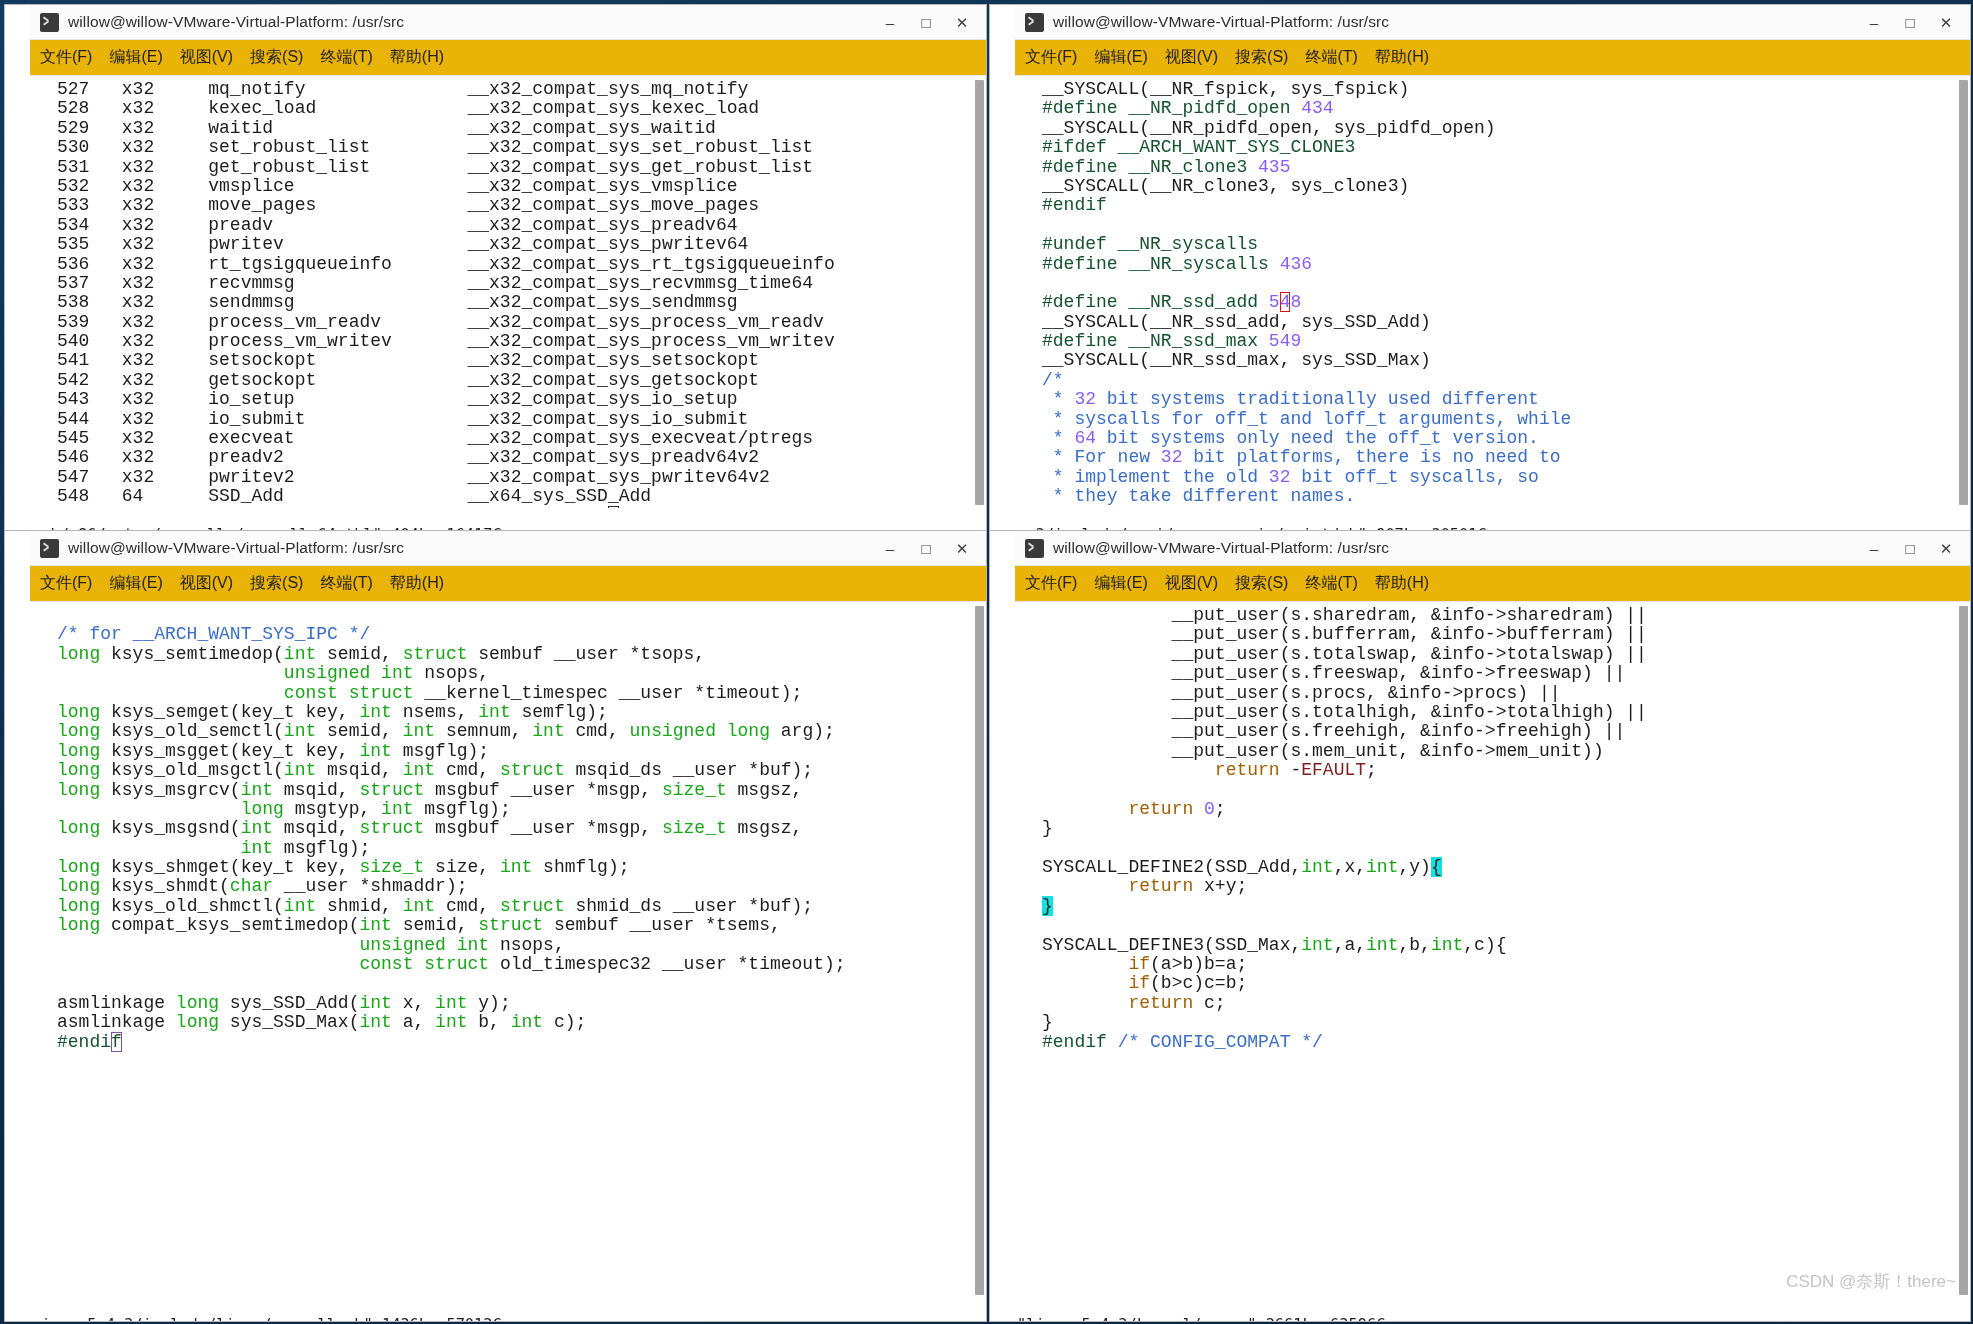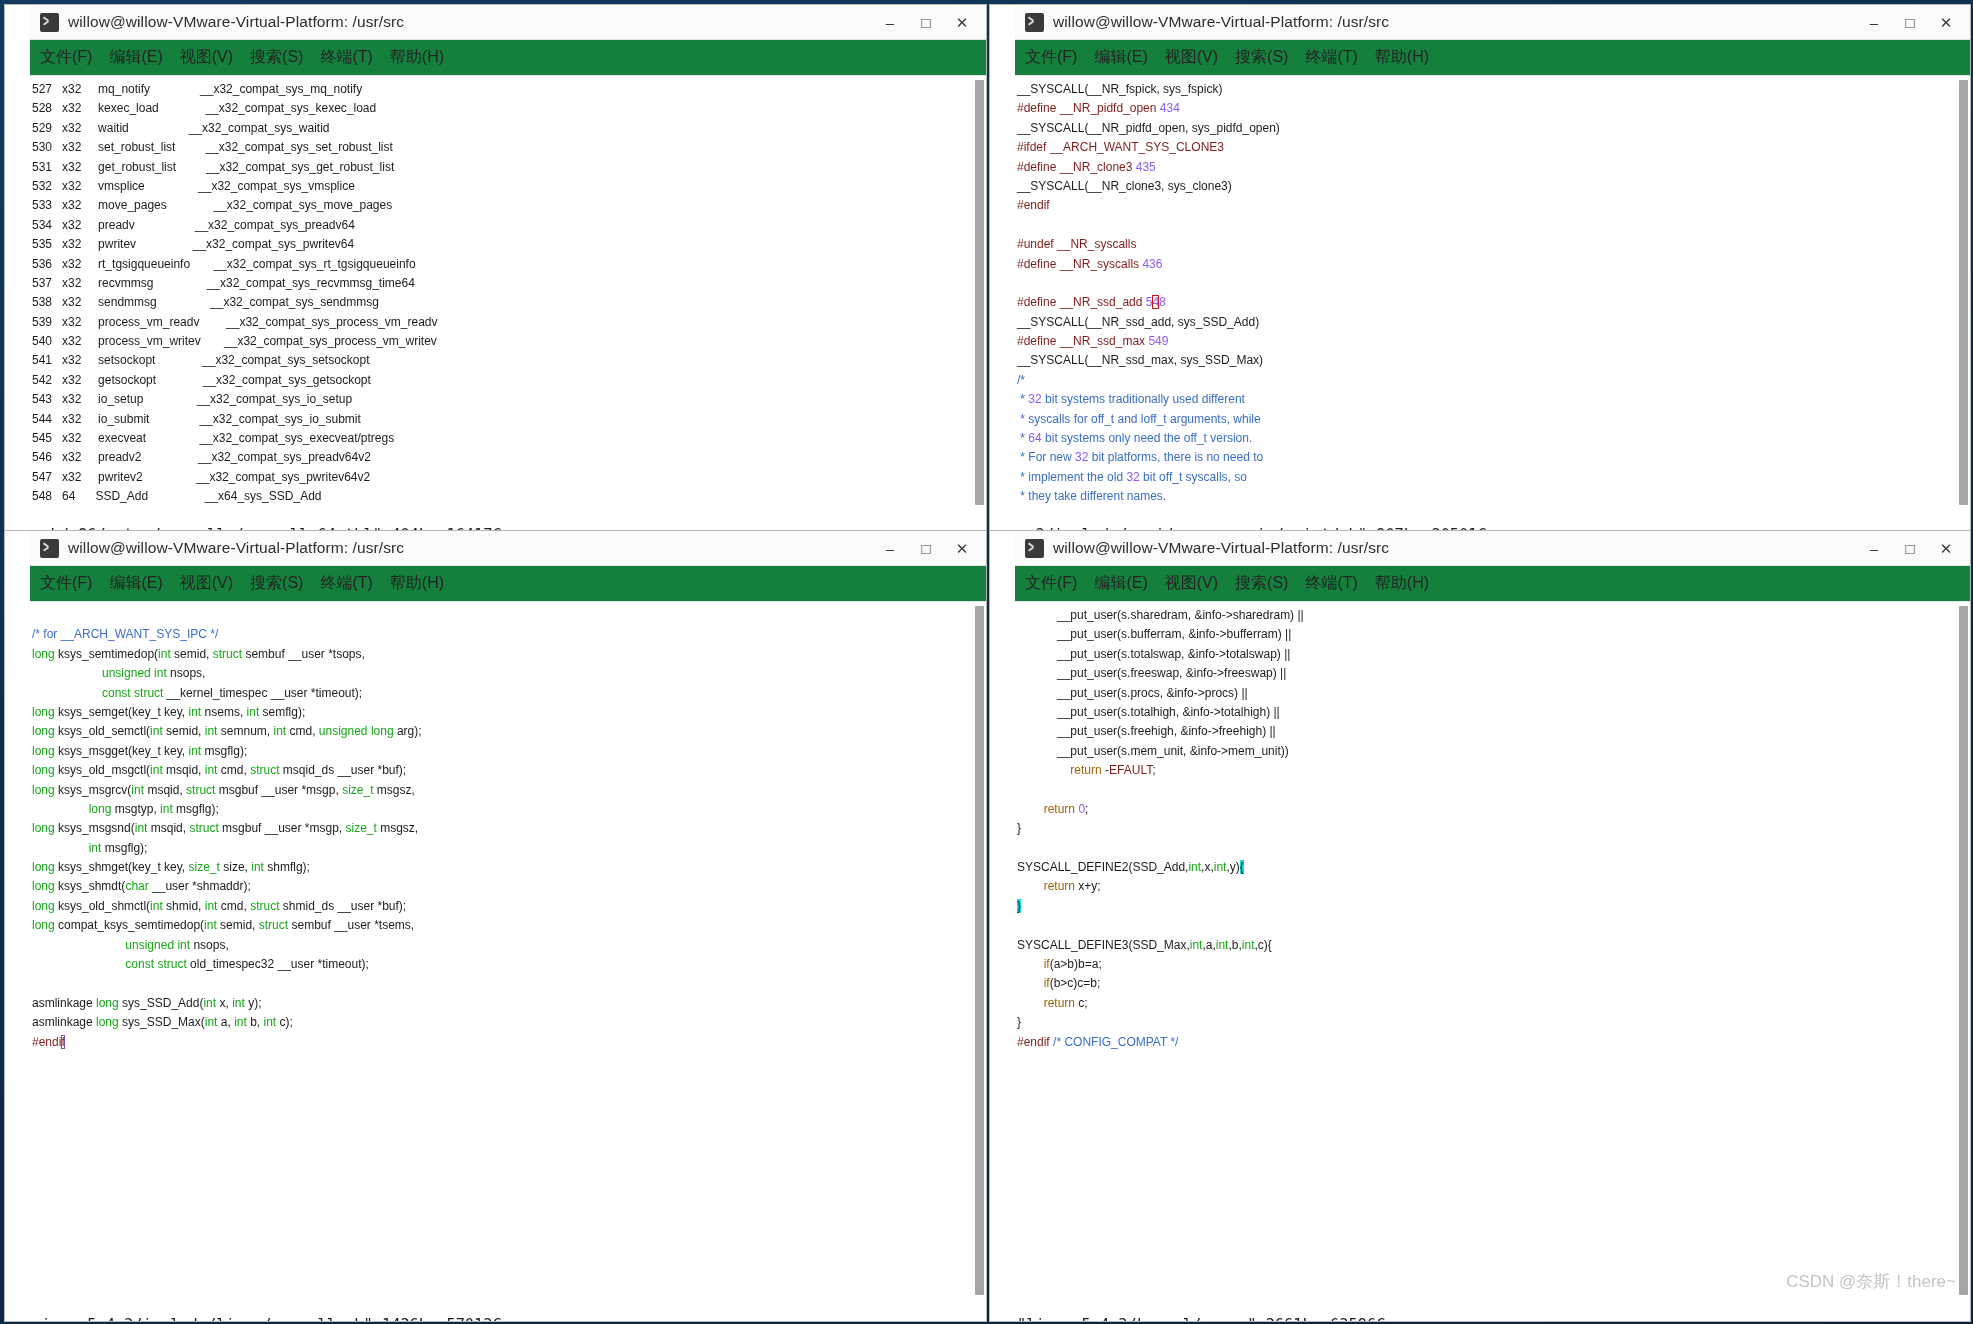--- a/index.html
+++ b/index.html
@@ -24,41 +24,41 @@
   .term-ico:before{content:"";position:absolute;left:3px;top:5px;width:6px;height:1.7px;
      background:#dcdcdc;transform:rotate(36deg);}
   .term-ico:after{content:"";position:absolute;left:3px;top:9.5px;width:6px;height:1.7px;
      background:#dcdcdc;transform:rotate(-36deg);}
   .title-text{font-size:15.5px;color:#2e2e2e;white-space:nowrap;
      letter-spacing:.1px;flex:1 1 auto;overflow:hidden;}
   .wbtns{display:flex;align-items:center;gap:0;flex:0 0 auto;}
   .wbtn{width:36px;height:30px;display:flex;align-items:center;justify-content:center;
      font-size:15px;color:#3c3c3c;line-height:1;cursor:default;}
 
-  .menubar{height:36px;flex:0 0 36px;background:#15803d;
+  .menubar{height:36px;flex:0 0 36px;background:#eab308;
      border-bottom:1px solid #e6e6e6;
      display:flex;align-items:center;padding-left:10px;box-sizing:border-box;gap:17px;}
   .menu-item{font-size:16px;color:#232323;white-space:nowrap;cursor:default;}
 
   
   .termwrap{flex:1 1 auto;position:relative;background:#ffffff;display:flex;min-height:0;}
   .term{flex:1 1 auto;position:relative;overflow:hidden;
-     font-family:Liberation Sans, sans-serif;
-     font-size:12px;line-height:19.4px;
-     color:#1c1c1c;padding:4px 0 0 2px;box-sizing:border-box;white-space:pre;}
+     font-family:Liberation Mono, monospace;
+     font-size:18px;line-height:19.4px;
+     color:#1c1c1c;padding:4px 0 0 2px;box-sizing:border-box;white-space:pre;margin-left:25px;}
   .term .ln{height:19.4px;white-space:pre;}
   .sb{flex:0 0 13px;background:#ffffff;position:relative;}
   .sb .thumb{position:absolute;left:2px;width:9px;background:#a5a5a5;border-radius:1px;}
 
   .statusline{position:absolute;left:0;right:0;bottom:0;height:23px;
      background:#ffffff;font-family:"DejaVu Sans Mono","Liberation Mono",monospace;
      font-size:15.3px;color:#1c1c1c;white-space:pre;}
 
   
-  .c-pre{color:#7f1d1d;}
+  .c-pre{color:#14532d;}
   .c-num{color:#8b5cf6;}
   .c-cmt{color:#3b6ec4;}
   .c-typ{color:#19a519;}
   .c-sta{color:#a16207;}
   .c-err{color:#7f1d1d;}
   .cur-block{background:#15e0e0;color:#1c1c1c;}
   .cur-hollow{outline:1.6px solid #cf1616;outline-offset:-1px;}
   .cur-hollow-d{outline:1.6px solid #2b2b2b;outline-offset:-1px;}
   .cur-hollow-p{outline:1.6px solid #7e52a0;outline-offset:-1px;}
 

